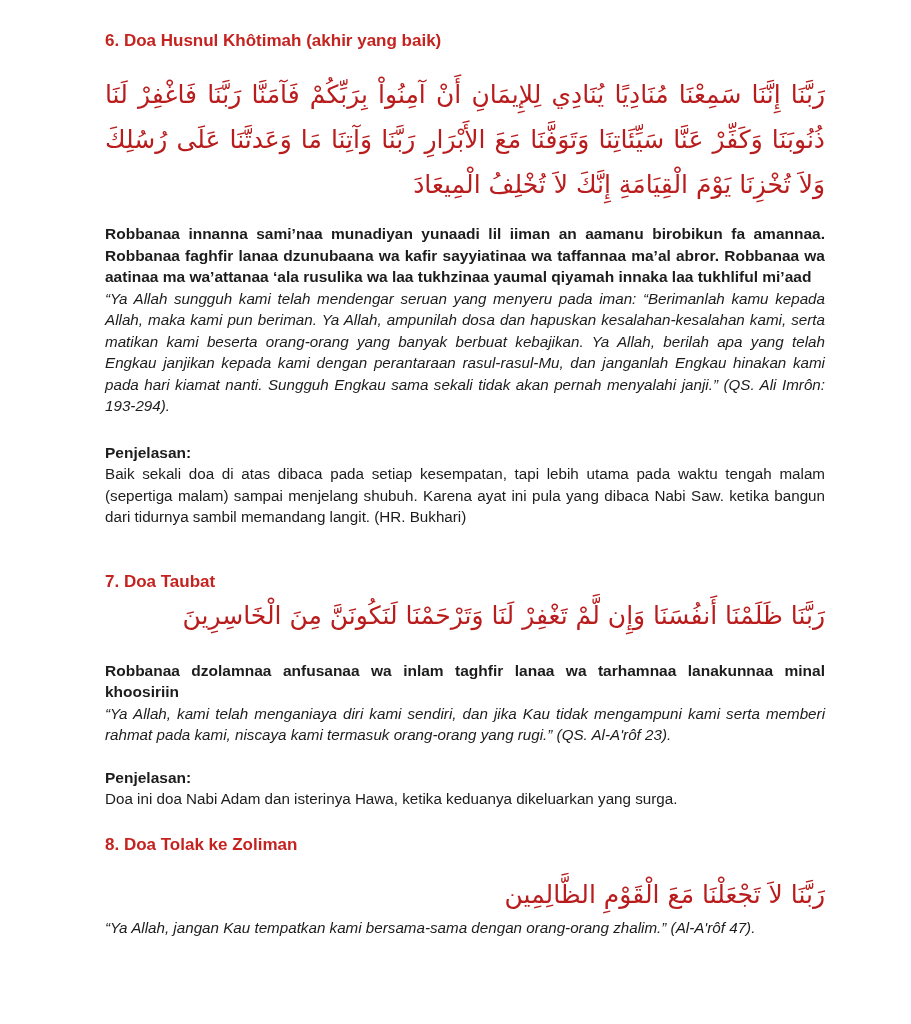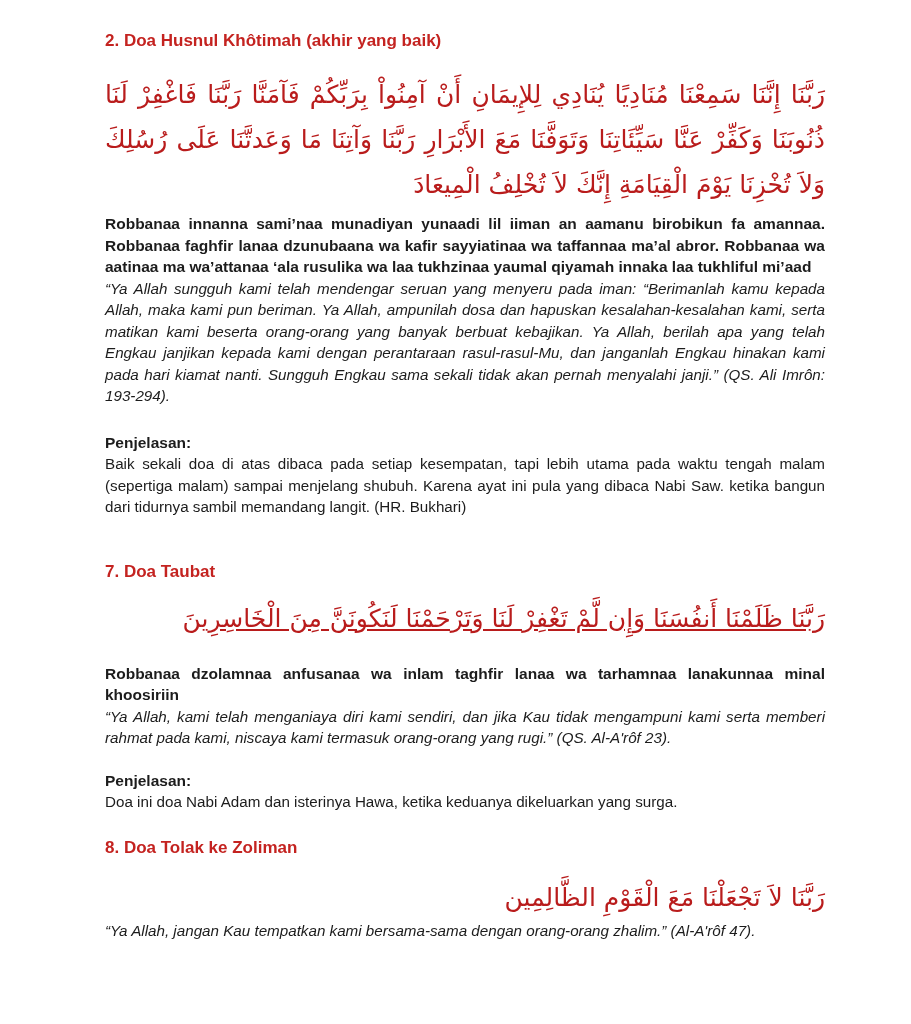--- a/index.html
+++ b/index.html
@@ -52,37 +52,37 @@
     line-height: 21.5px;
   }
   .penjelasan-text {
     font-size: 15.2px;
     line-height: 21.5px;
     text-align: justify;
   }
 
   
   .s6 .arabic      { margin-top: 20px; }
-  .s6 .translit    { margin-top: 6px; }
+  .s6 .translit    { margin-top: 16px; }
   .s6 .penjelasan-label { margin-top: 25px; }
   .s7              { margin-top: 43px; }
-  .s7 .arabic      { margin-top: 13px; text-decoration: underline; }
+  .s7 .arabic      { margin-top: 0; }
   .s7 .translit    { margin-top: 22px; }
   .s7 .penjelasan-label { margin-top: 21px; }
   .s8              { margin-top: 24px; }
   .s8 .arabic      { margin-top: 16px; }
   .s8 .translit    { margin-top: 8px; }
 </style>
 </head>
 <body>
 
 <div class="page">
 
   <section class="s6">
-    <h2 class="section-heading">2. Doa Husnul Khôtimah (akhir yang baik)</h2>
+    <h2 class="section-heading">6. Doa Husnul Khôtimah (akhir yang baik)</h2>
     <p class="arabic" dir="rtl" lang="ar">رَبَّنَا إِنَّنَا سَمِعْنَا مُنَادِيًا يُنَادِي لِلإِيمَانِ أَنْ آمِنُواْ بِرَبِّكُمْ فَآمَنَّا رَبَّنَا فَاغْفِرْ لَنَا ذُنُوبَنَا وَكَفِّرْ عَنَّا سَيِّئَاتِنَا وَتَوَفَّنَا مَعَ الأَبْرَارِ رَبَّنَا وَآتِنَا مَا وَعَدتَّنَا عَلَى رُسُلِكَ وَلاَ تُخْزِنَا يَوْمَ الْقِيَامَةِ إِنَّكَ لاَ تُخْلِفُ الْمِيعَادَ</p>
     <p class="translit">Robbanaa innanna sami’naa munadiyan yunaadi lil iiman an aamanu birobikun fa amannaa. Robbanaa faghfir lanaa dzunubaana wa kafir sayyiatinaa wa taffannaa ma’al abror. Robbanaa wa aatinaa ma wa’attanaa ‘ala rusulika wa laa tukhzinaa yaumal qiyamah innaka laa tukhliful mi’aad</p>
     <p class="translation">“Ya Allah sungguh kami telah mendengar seruan yang menyeru pada iman: “Berimanlah kamu kepada Allah, maka kami pun beriman. Ya Allah, ampunilah dosa dan hapuskan kesalahan-kesalahan kami, serta matikan kami beserta orang-orang yang banyak berbuat kebajikan. Ya Allah, berilah apa yang telah Engkau janjikan kepada kami dengan perantaraan rasul-rasul-Mu, dan janganlah Engkau hinakan kami pada hari kiamat nanti. Sungguh Engkau sama sekali tidak akan pernah menyalahi janji.” (QS. Ali Imrôn: 193-294).</p>
     <p class="penjelasan-label">Penjelasan:</p>
     <p class="penjelasan-text">Baik sekali doa di atas dibaca pada setiap kesempatan, tapi lebih utama pada waktu tengah malam (sepertiga malam) sampai menjelang shubuh. Karena ayat ini pula yang dibaca Nabi Saw. ketika bangun dari tidurnya sambil memandang langit. (HR. Bukhari)</p>
   </section>
 
   <section class="s7">
     <h2 class="section-heading">7. Doa Taubat</h2>
     <p class="arabic single" dir="rtl" lang="ar">رَبَّنَا ظَلَمْنَا أَنفُسَنَا وَإِن لَّمْ تَغْفِرْ لَنَا وَتَرْحَمْنَا لَنَكُونَنَّ مِنَ الْخَاسِرِينَ</p>

